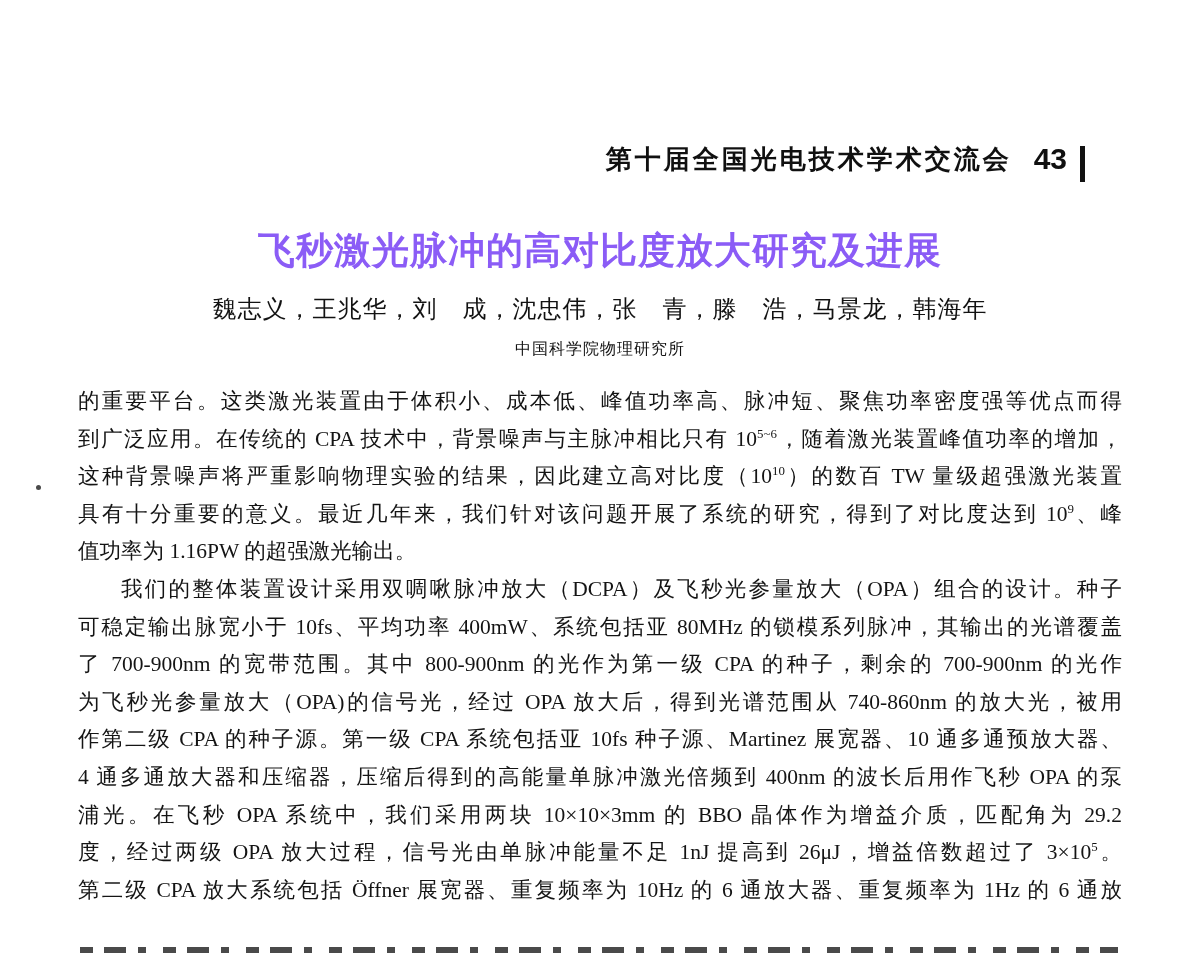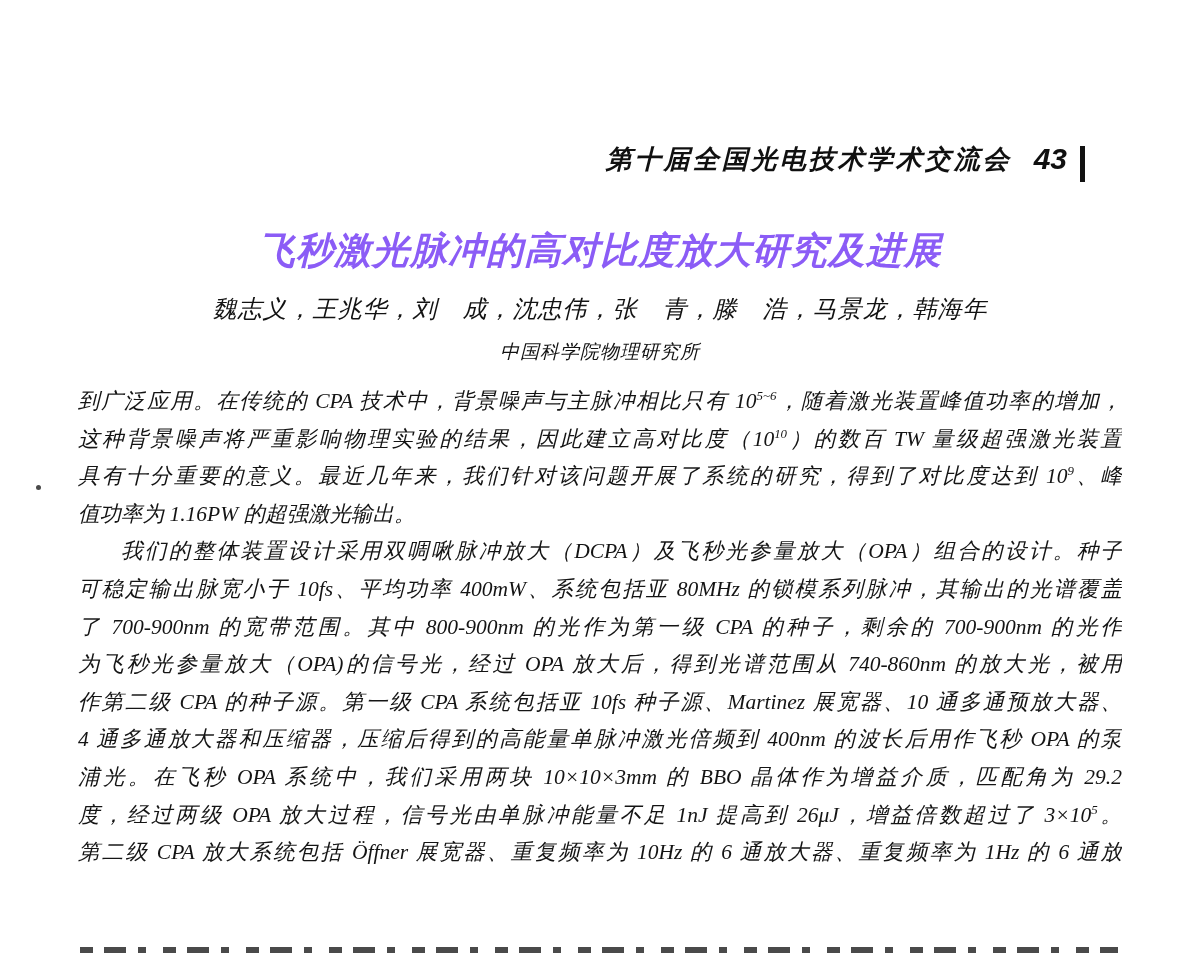--- a/index.html
+++ b/index.html
@@ -8,21 +8,20 @@
     background: #ffffff;
   }
   .page {
     position: relative;
     width: 1200px;
     height: 953px;
     background: #ffffff;
     color: #121212;
     font-family: "Liberation Serif", "DejaVu Serif", serif;
     overflow: hidden;
-    font-style: italic;
   }
   
   .header {
     position: absolute;
     top: 141px;
     right: 115px;
     display: flex;
     align-items: center;
     font-family: "Liberation Sans", "DejaVu Sans", sans-serif;
     font-weight: bold;
@@ -65,21 +64,21 @@
     text-align: center;
     font-size: 24px;
     letter-spacing: 1px;
   }
   .affiliation {
     position: absolute;
     top: 339px;
     left: 0;
     width: 100%;
     text-align: center;
-    font-size: 19px;
+    font-size: 16px;
     letter-spacing: 1px;
   }
   
   .bodytext {
     position: absolute;
     top: 383px;
     left: 78px;
     right: 78px;
     font-size: 21.5px;
     color: #141414;
@@ -138,20 +137,21 @@
     <span class="pagebar"></span>
   </div>
 
   <h1 class="title">飞秒激光脉冲的高对比度放大研究及进展</h1>
 
   <div class="authors">魏志义，王兆华，刘　成，沈忠伟，张　青，滕　浩，马景龙，韩海年</div>
 
   <div class="affiliation">中国科学院物理研究所</div>
 
   <div class="bodytext" id="paragraphs">
+      <div class="line"><span>的重要平台。这类激光装置由于体积小、成本低、峰值功率高、脉冲短、聚焦功率密度强等优点而得</span></div>
       <div class="line"><span>到广泛应用。在传统的 CPA 技术中，背景噪声与主脉冲相比只有 10</span><sup>5~6</sup><span>，随着激光装置峰值功率的增加，</span></div>
       <div class="line"><span>这种背景噪声将严重影响物理实验的结果，因此建立高对比度（10</span><sup>10</sup><span>）的数百 TW 量级超强激光装置</span></div>
       <div class="line"><span>具有十分重要的意义。最近几年来，我们针对该问题开展了系统的研究，得到了对比度达到 10</span><sup>9</sup><span>、峰</span></div>
       <div class="line nojust"><span>值功率为 1.16PW 的超强激光输出。</span></div>
       <div class="line indent"><span>我们的整体装置设计采用双啁啾脉冲放大（DCPA）及飞秒光参量放大（OPA）组合的设计。种子</span></div>
       <div class="line"><span>可稳定输出脉宽小于 10fs、平均功率 400mW、系统包括亚 80MHz 的锁模系列脉冲，其输出的光谱覆盖</span></div>
       <div class="line"><span>了 700-900nm 的宽带范围。其中 800-900nm 的光作为第一级 CPA 的种子，剩余的 700-900nm 的光作</span></div>
       <div class="line"><span>为飞秒光参量放大（OPA)的信号光，经过 OPA 放大后，得到光谱范围从 740-860nm 的放大光，被用</span></div>
       <div class="line"><span>作第二级 CPA 的种子源。第一级 CPA 系统包括亚 10fs 种子源、Martinez 展宽器、10 通多通预放大器、</span></div>
       <div class="line"><span>4 通多通放大器和压缩器，压缩后得到的高能量单脉冲激光倍频到 400nm 的波长后用作飞秒 OPA 的泵</span></div>

